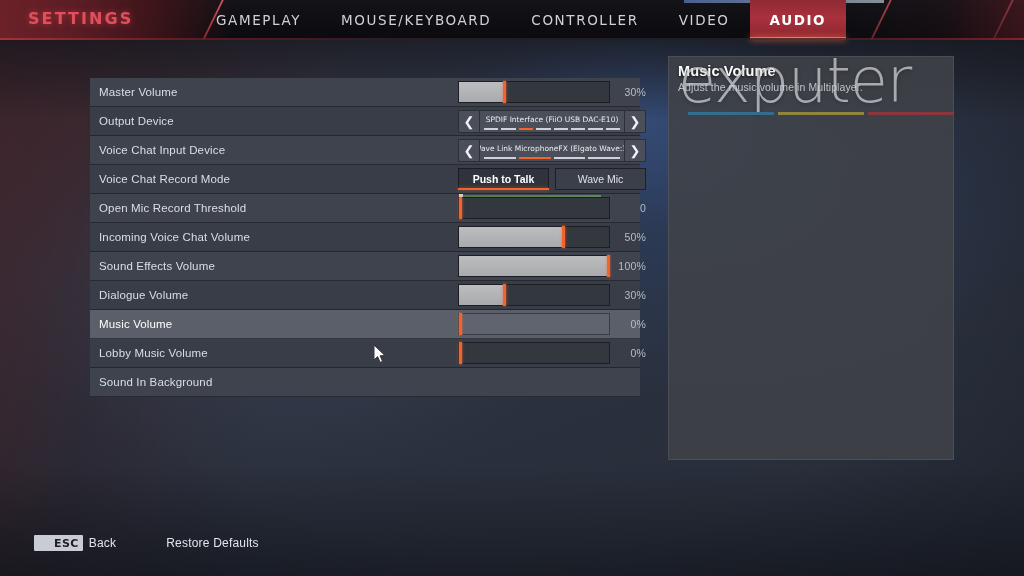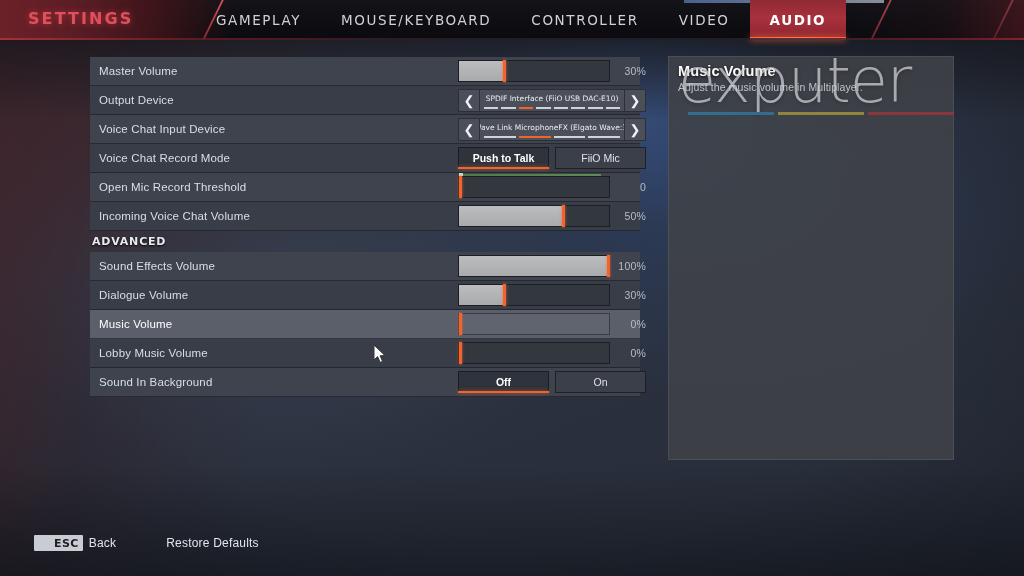--- a/index.html
+++ b/index.html
@@ -86,21 +86,21 @@
     box-shadow:0 0 6px rgba(255,110,60,.8);
   }
   .tab-top-accent {
     position:absolute; left:684px; top:0; width:200px; height:3px;
     background:linear-gradient(90deg, rgba(90,120,180,.9), rgba(180,190,200,.85));
     opacity:.85;
   }
 
   
   #settings-panel {
-    position:absolute; left:84px; top:57px; width:556px; z-index:4;padding-left:6px;
+    position:absolute; left:84px; top:78px; width:556px; z-index:4;padding-left:6px;
   }
   .group { background:rgba(26,29,36,.55); }
   .section-title {
     height:21px; display:flex; align-items:center;
     padding-left:2px; font-size:11px; font-weight:bold; letter-spacing:.8px;
     color:#e8eaee; font-family:"DejaVu Sans", sans-serif;
     text-shadow:0 1px 2px rgba(0,0,0,.9);
   }
 
   .row {
@@ -322,21 +322,21 @@
           <div class="dd-arrow">❯</div>
         </div>
       </div>
     </div>
 
     <div class="row alt">
       <span class="row-label">Voice Chat Record Mode</span>
       <div class="ctrl">
         <div class="toggle-pair">
           <div class="tgl sel">Push to Talk</div>
-          <div class="tgl">FiiO Mic</div>
+          <div class="tgl">Wave Mic</div>
         </div>
       </div>
     </div>
 
     <div class="row">
       <span class="row-label">Open Mic Record Threshold</span>
       <div class="ctrl">
         <div class="slider-wrap">
           <div class="miclevel"></div>
           <div class="micdot"></div>
@@ -353,21 +353,20 @@
         <div class="slider-wrap">
           <div class="slider-track"></div>
           <div class="slider-fill" style="width:103px"></div>
           <div class="slider-knob" style="left:104px"></div>
           <div class="slider-val">50%</div>
         </div>
       </div>
     </div>
   </div>
 
-  <div class="section-title">ADVANCED</div>
   <div class="group">
 
     <div class="row">
       <span class="row-label">Sound Effects Volume</span>
       <div class="ctrl">
         <div class="slider-wrap">
           <div class="slider-track"></div>
           <div class="slider-fill" style="width:148px"></div>
           <div class="slider-knob" style="left:149px"></div>
           <div class="slider-val">100%</div>
@@ -404,26 +403,20 @@
         <div class="slider-wrap">
           <div class="slider-track"></div>
           <div class="slider-knob" style="left:1px"></div>
           <div class="slider-val">0%</div>
         </div>
       </div>
     </div>
 
     <div class="row">
       <span class="row-label">Sound In Background</span>
-      <div class="ctrl">
-        <div class="toggle-pair">
-          <div class="tgl sel">Off</div>
-          <div class="tgl">On</div>
-        </div>
-      </div>
     </div>
   </div>
 </div>
 
 <div id="info-panel">
   <div id="info-title">Music Volume</div>
   <div id="info-desc">Adjust the music volume in Multiplayer.</div>
 </div>
 
 <div id="watermark">

